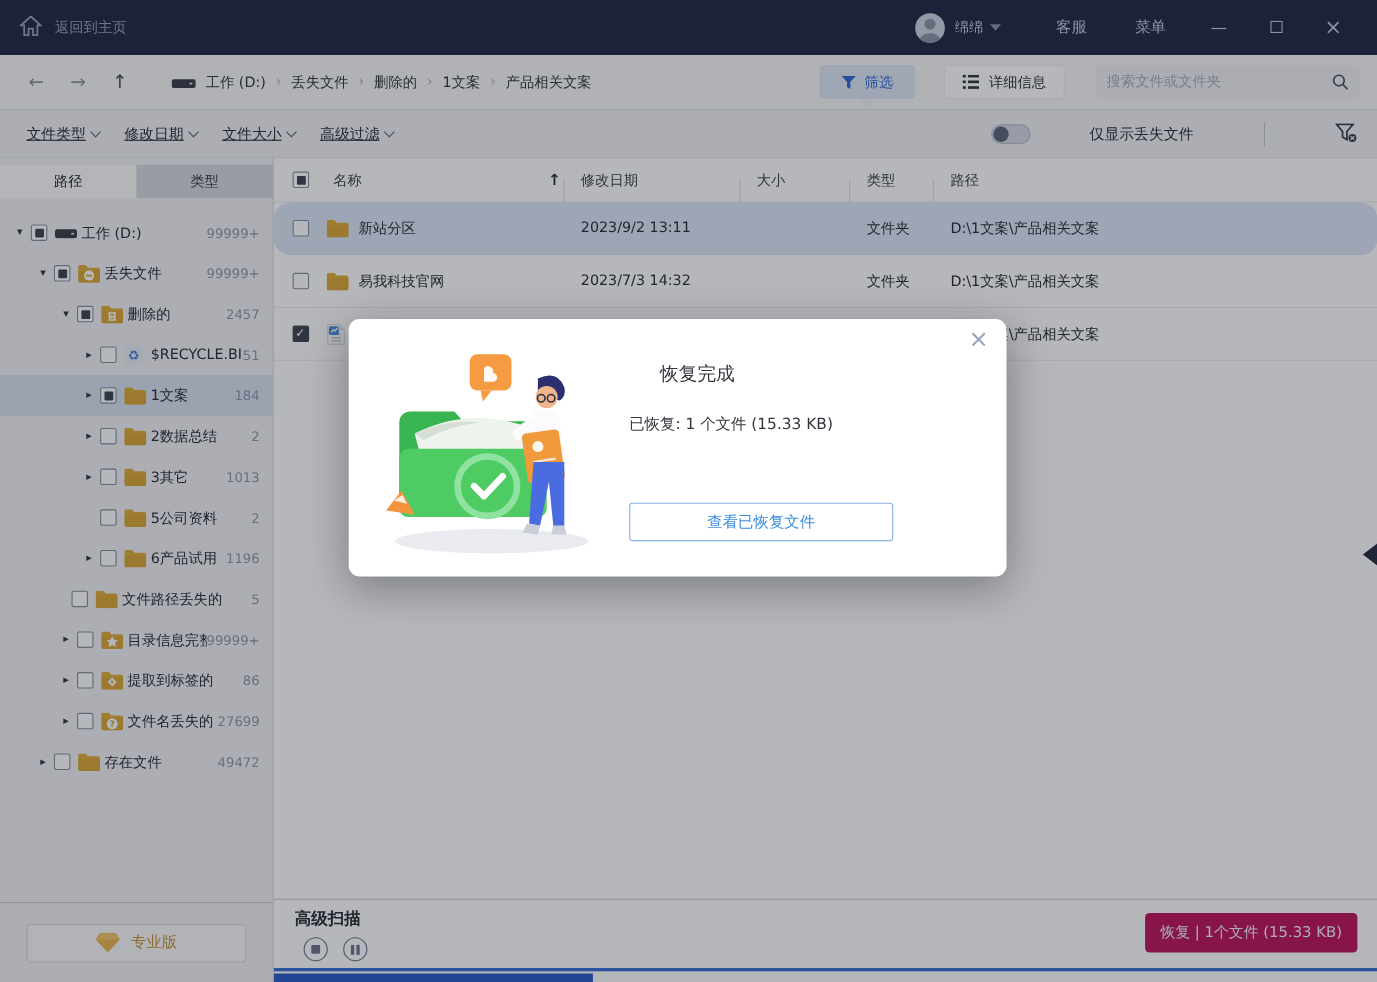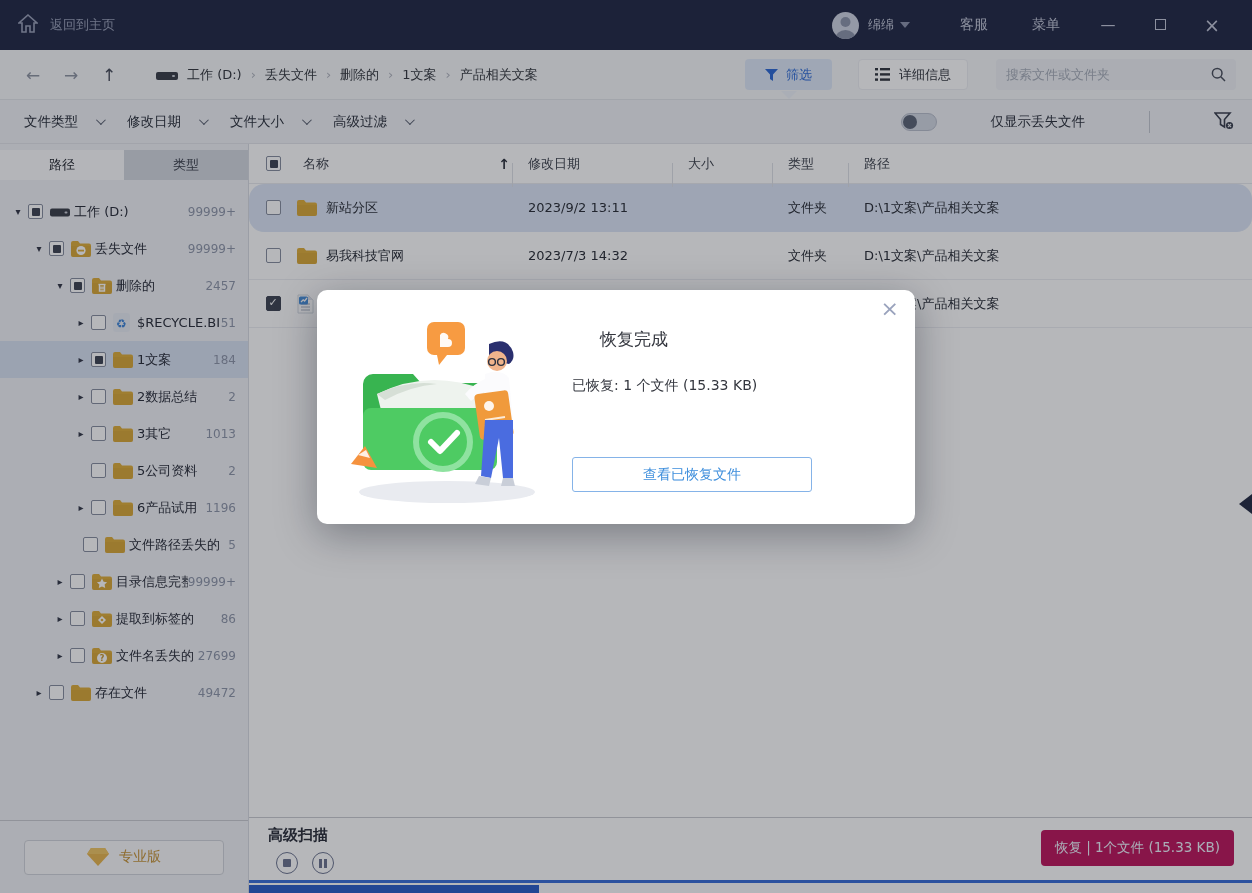--- a/index.html
+++ b/index.html
@@ -37,21 +37,21 @@
     display:flex; align-items:center; gap:9px; padding:0 16px; color:#33373f; font-size:13px; }
   .searchbox { margin-left:28px; margin-right:16px; width:240px; height:31px; background:#eff1f5; border-radius:4px;
     display:flex; align-items:center; padding:0 10px; }
   .searchbox input { flex:1; border:none; outline:none; background:transparent; font-size:13px; color:#333;
     font-family:"DejaVu Sans","Liberation Sans",sans-serif;}
   .searchbox input::placeholder { color:#a8aeba; }
 
   
   .filterbar { position:absolute; left:0; top:100px; width:1252px; height:44px; background:#f1f3f7;
     display:flex; align-items:center; border-bottom:1px solid #e2e4ea;}
-  .chip { display:flex; align-items:center; gap:18px; margin-left:24px; font-size:13.5px; color:#2c313c; }
+  .chip { display:flex; align-items:center; gap:4px; margin-left:24px; font-size:13.5px; color:#2c313c;text-decoration:underline; }
   .chev-down { width:7px; height:7px; border-right:1.5px solid #5a6070; border-bottom:1.5px solid #5a6070;
     transform:rotate(45deg) translateY(-2px); }
   .fb-right { margin-left:auto; display:flex; align-items:center; padding-right:18px;gap:44px; }
   .toggle { width:36px; height:18px; border-radius:9px; background:#d3d8e2; border:1px solid #b9bfcc; position:relative; }
   .toggle .knob { position:absolute; left:1px; top:1px; width:14px; height:14px; border-radius:50%; background:#5d6678; }
   .toggle-label { margin-left:10px; font-size:13.5px; color:#2c313c; }
   .fb-sep { width:1px; height:22px; background:#c3c7d0; margin:0 20px; }
 
   
   .bodyarea { position:absolute; left:0; top:144px; width:1252px; height:749px; display:flex; }
@@ -357,21 +357,21 @@
             <span class="cb "></span>
             <span class="t-icon">
               <svg width="20" height="16" viewBox="0 0 20 16">
                 <path d="M0 2 a2 2 0 0 1 2-2 h5 l2 2.5 h9 a2 2 0 0 1 2 2 V14 a2 2 0 0 1 -2 2 H2 a2 2 0 0 1 -2-2 Z" fill="#dfae3c"></path>
                 <path d="M0 5 h20 v9 a2 2 0 0 1 -2 2 H2 a2 2 0 0 1 -2 -2 Z" fill="#c9982f" opacity=".25"></path>
               </svg>
             </span>
             <span class="t-label">6产品试用</span>
             <span class="t-count">1196</span>
           </div>
-          <div class="tree-row" style="padding-left: 65px; justify-content: center;">
+          <div class="tree-row" style="padding-left: 47px; justify-content: center;">
             <span class="t-arrow"></span>
             <span class="cb "></span>
             <span class="t-icon">
               <svg width="20" height="16" viewBox="0 0 20 16">
                 <path d="M0 2 a2 2 0 0 1 2-2 h5 l2 2.5 h9 a2 2 0 0 1 2 2 V14 a2 2 0 0 1 -2 2 H2 a2 2 0 0 1 -2-2 Z" fill="#dfae3c"></path>
                 <path d="M0 5 h20 v9 a2 2 0 0 1 -2 2 H2 a2 2 0 0 1 -2 -2 Z" fill="#c9982f" opacity=".25"></path>
               </svg>
             </span>
             <span class="t-label">文件路径丢失的</span>
             <span class="t-count">5</span>

